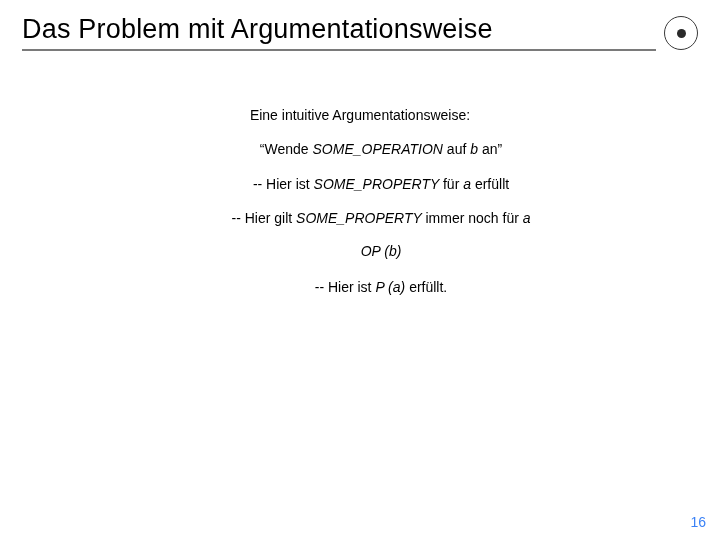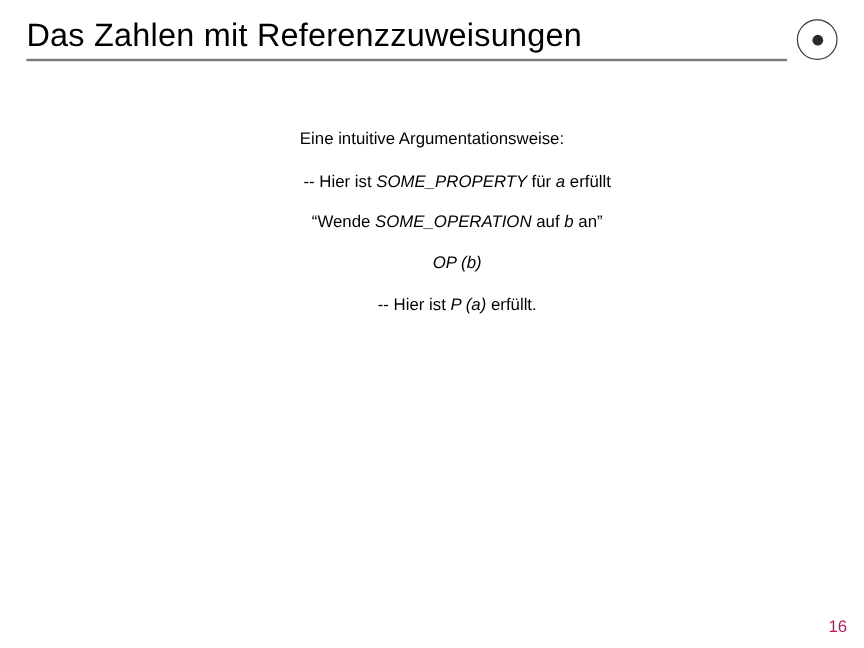--- a/index.html
+++ b/index.html
@@ -69,52 +69,55 @@
   }
   .gap {
     margin-top: 18px;
   }
   .italic { font-style: italic; }
   .pagenum {
     position: absolute;
     right: 14px;
     bottom: 10px;
     font-size: 14px;
-    color: #be185d;
+    color: #3b82f6;
   }
   
   span.tx { white-space: pre-wrap; }
 </style>
 </head>
 <body>
 
 <div class="slide">
 
   <div class="title-row">
     <div style="flex:1;">
-      <div class="title">Das Zahlen mit Referenzzuweisungen</div>
+      <div class="title">Das Problem mit Argumentationsweise</div>
       <div class="title-underline"></div>
     </div>
     <div class="logo">
       <div class="logo-dot"></div>
     </div>
   </div>
 
   <div class="content">
 
     <div class="para">Eine intuitive Argumentationsweise:</div>
 
+    <div class="para indent">
+      <span class="tx">“Wende </span><span class="tx italic">SOME_OPERATION </span><span class="tx">auf </span><span class="tx italic">b </span><span class="tx">an”</span>
+    </div>
+
     <div class="para indent gap">
       <span class="tx">-- Hier ist </span><span class="tx italic">SOME_PROPERTY </span><span class="tx">für </span><span class="tx italic">a </span><span class="tx">erfüllt</span>
     </div>
 
     <div class="para indent">
-      <span class="tx">“Wende </span><span class="tx italic">SOME_OPERATION </span><span class="tx">auf </span><span class="tx italic">b </span><span class="tx">an”</span>
+      <span class="tx">-- Hier gilt </span><span class="tx italic">SOME_PROPERTY </span><span class="tx">immer noch für </span><span class="tx italic">a</span>
     </div>
-
 
 
     <div class="para indent italic">OP (b)</div>
 
     <div class="para indent gap">
       <span class="tx">-- Hier ist </span><span class="tx italic">P (a) </span><span class="tx">erfüllt.</span>
     </div>
 
 
   </div>

